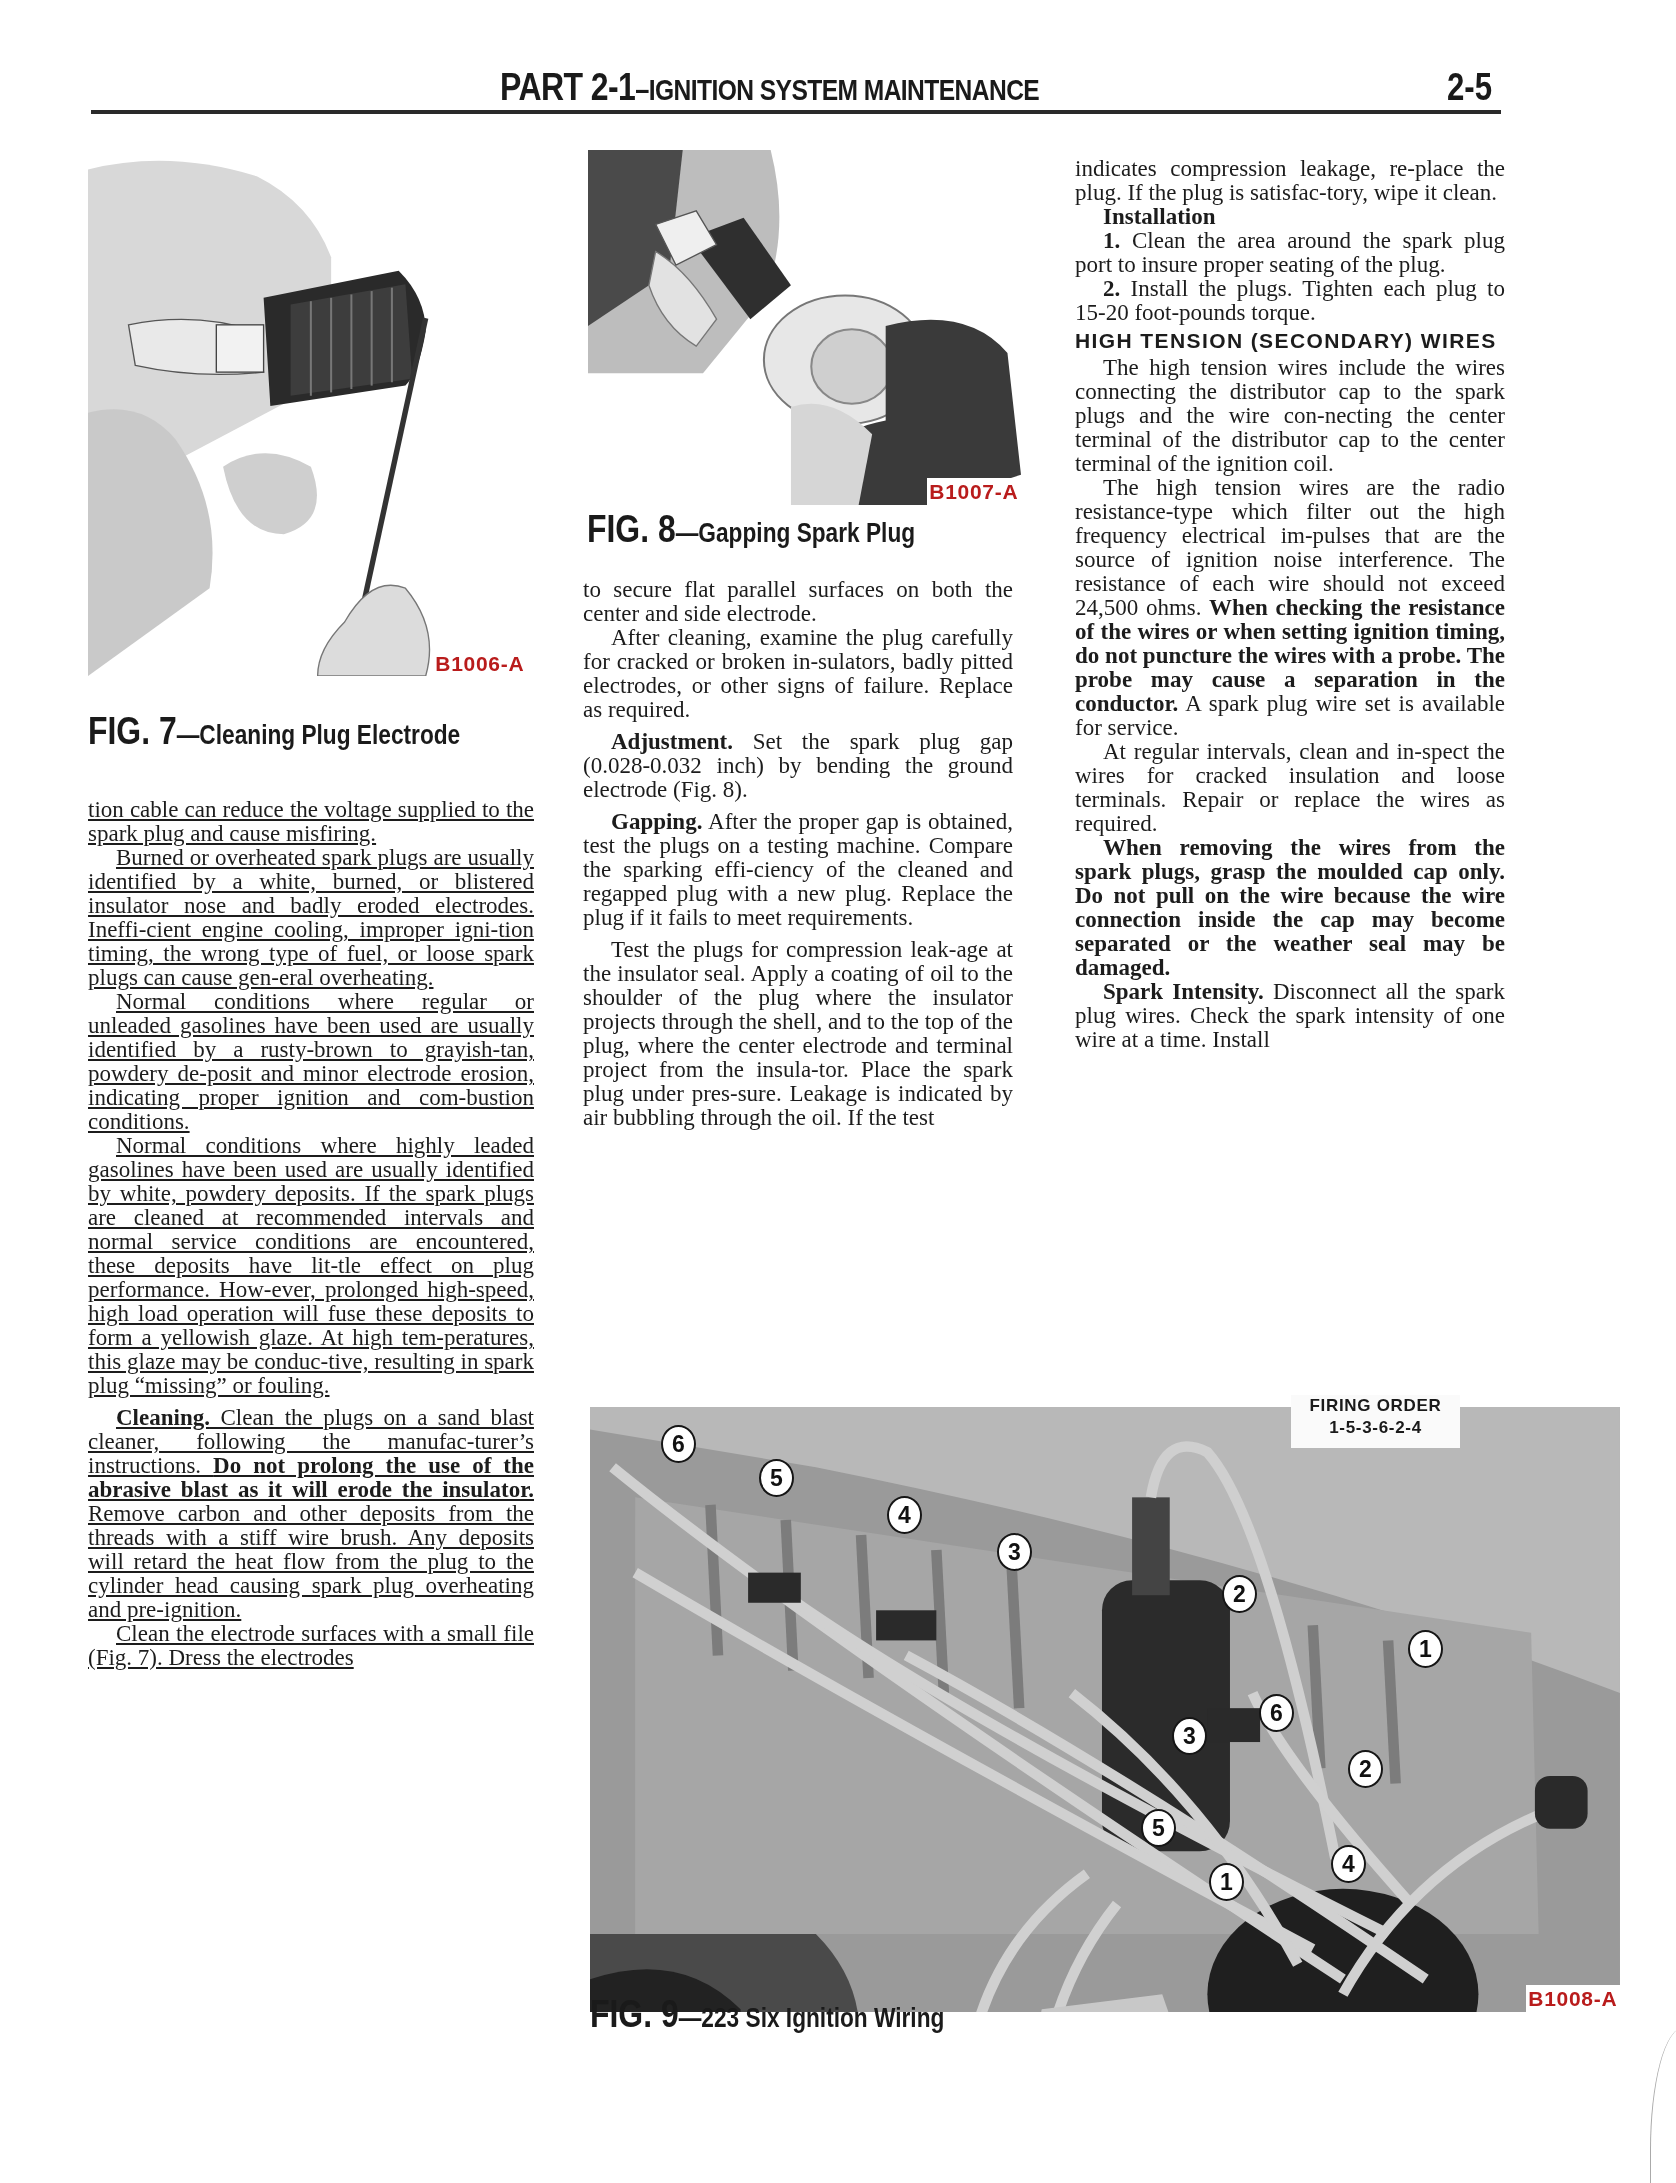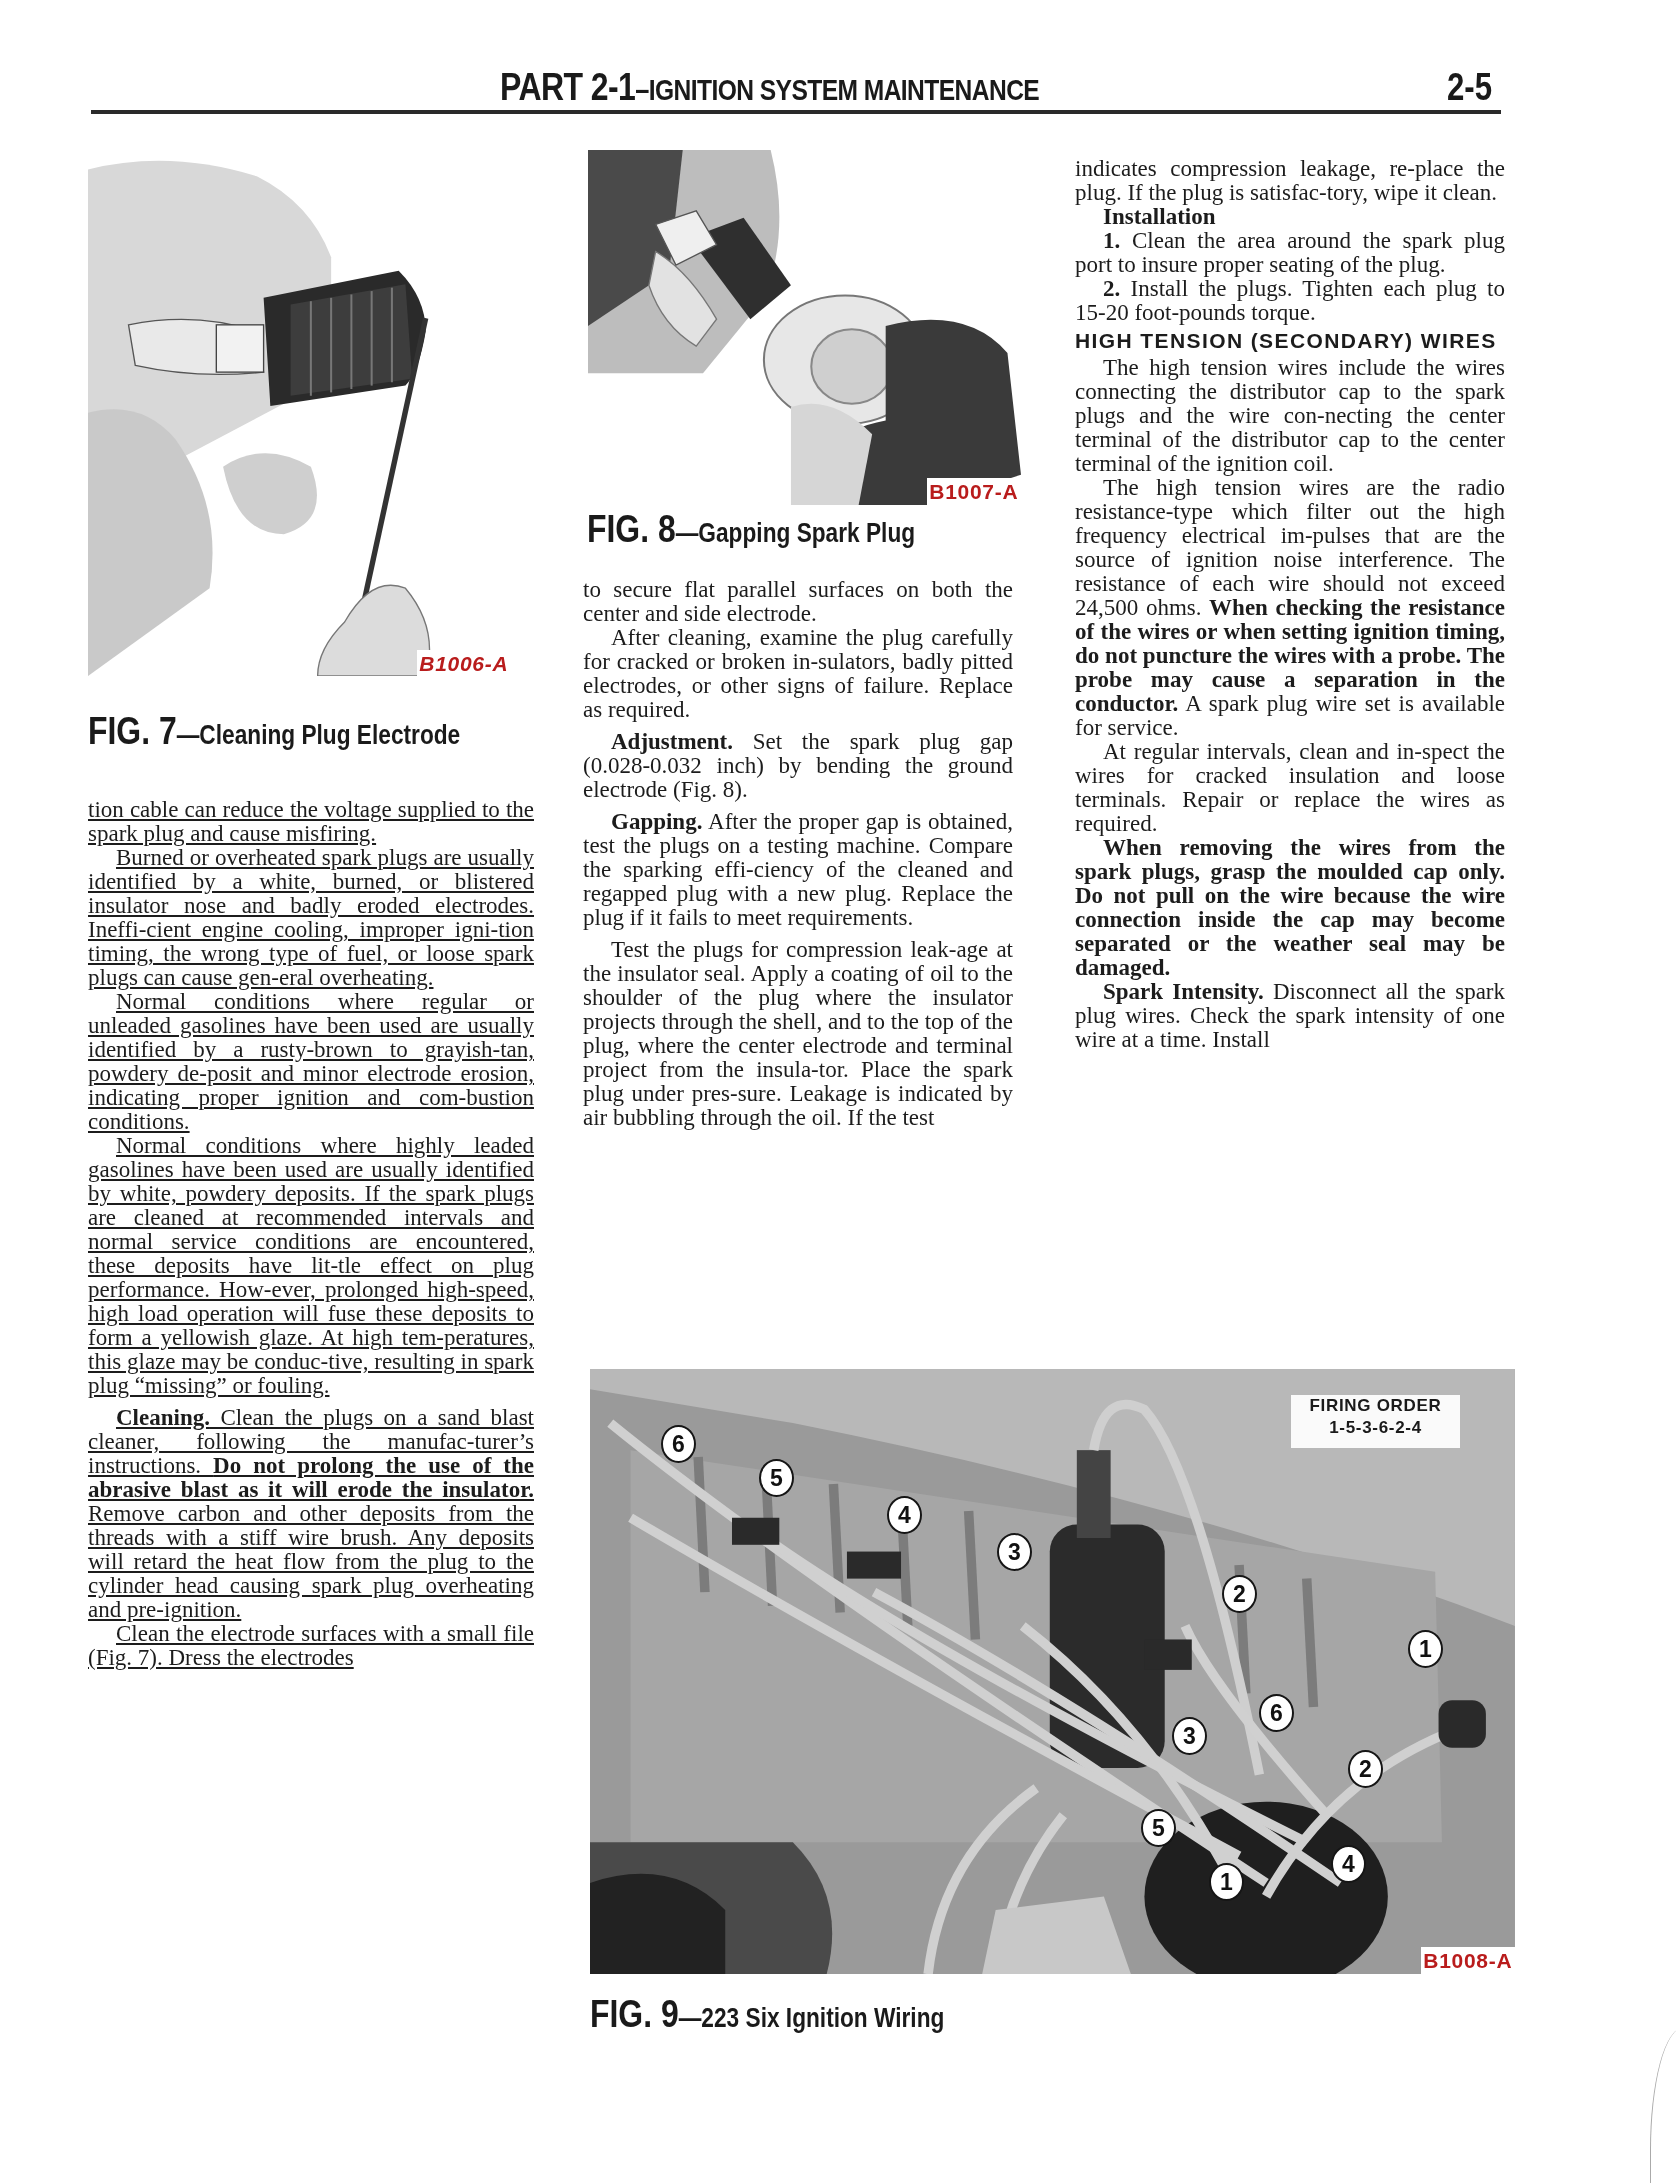--- a/index.html
+++ b/index.html
@@ -27,21 +27,21 @@
 
   .figure { position: absolute; overflow: hidden; }
   .fig-photo { position: absolute; inset: 0; }
   .fig-id { position: absolute; font-family: "Liberation Sans", sans-serif; font-weight: bold; font-size: 21px; letter-spacing: 0.7px; color: #b91c1c; background: #ffffff; padding: 1.4px 2.7px; }
   .fig-caption { position: absolute; font-family: "Liberation Sans", sans-serif; font-weight: bold; color: #1a1a1a; white-space: nowrap; transform: scaleX(0.84); transform-origin: left top; }
   .fig-caption .num { font-size: 38px; }
   .fig-caption .txt { font-size: 27px; }
 
   .fig7 { left: 88px; top: 156px; width: 439px; height: 521px; }
   .fig8 { left: 588px; top: 150px; width: 433px; height: 355px; }
-  .fig9 { left: 590px; top: 1369px; width: 925px; height: 605px; }
+  .fig9 { left: 590px; top: 1407px; width: 1004px; height: 605px; padding-left: 26px; }
 
   .firing-box { position: absolute; left: 1291px; top: 1395px; width: 169px; height: 53px; background: #fafafa; text-align: center; font-family: "Liberation Sans", sans-serif; font-weight: bold; font-size: 17px; line-height: 22px; color: #1a1a1a; letter-spacing: 0.7px; }
   .callout { position: absolute; width: 31px; height: 34px; border-radius: 50%; background: #ffffff; border: 2px solid #151515; font-family: "Liberation Sans", sans-serif; font-weight: bold; font-size: 23px; line-height: 34px; text-align: center; color: #111; }
   .page-curl { position: absolute; left: 1650px; top: 2028px; width: 54px; height: 203px; border-left: 1.4px solid #aaa; border-radius: 60% 0 0 0; }
 </style>
 </head>
 <body>
 
 <div class="header-title">
   <span class="part">PART 2-1</span><span class="dash">–</span><span class="sub">IGNITION SYSTEM MAINTENANCE</span>
@@ -62,21 +62,21 @@
       <line x1="330" y1="215" x2="330" y2="355"></line>
         <line x1="360" y1="210" x2="360" y2="350"></line>
       <line x1="390" y1="205" x2="390" y2="345"></line>
         <line x1="420" y1="200" x2="420" y2="340"></line>
       <line x1="450" y1="195" x2="450" y2="335"></line>
     </g>
     <line x1="500" y1="240" x2="400" y2="700" stroke="#333" stroke-width="8"></line>
     <path d="M380 690 Q420 620 470 640 Q520 700 500 770 L340 770 Q340 730 380 690 Z" fill="#dcdcdc" stroke="#777" stroke-width="2"></path>
     <path d="M200 460 Q260 420 330 460 Q360 540 290 560 Q220 560 200 460 Z" fill="#cfcfcf"></path>
   </svg>
-  <div class="fig-id" style="right:16px; bottom:0;font-style:italic;">B1006-A</div>
+  <div class="fig-id" style="right:0; bottom:0;">B1006-A</div>
 </div>
 <div class="fig-caption" style="left:88px; top:710px;">
   <span class="num">FIG. 7</span><span class="txt">—Cleaning Plug Electrode</span>
 </div>
 
 <div class="figure fig8">
   <svg class="fig-photo" viewBox="0 0 640 525" preserveAspectRatio="none">
     <rect width="640" height="525" fill="#ffffff"></rect>
     <path d="M0 0 L270 0 Q300 120 260 220 L170 330 L0 330 Z" fill="#bdbdbd"></path>
     <path d="M0 0 L140 0 L120 180 L0 260 Z" fill="#4a4a4a"></path>

